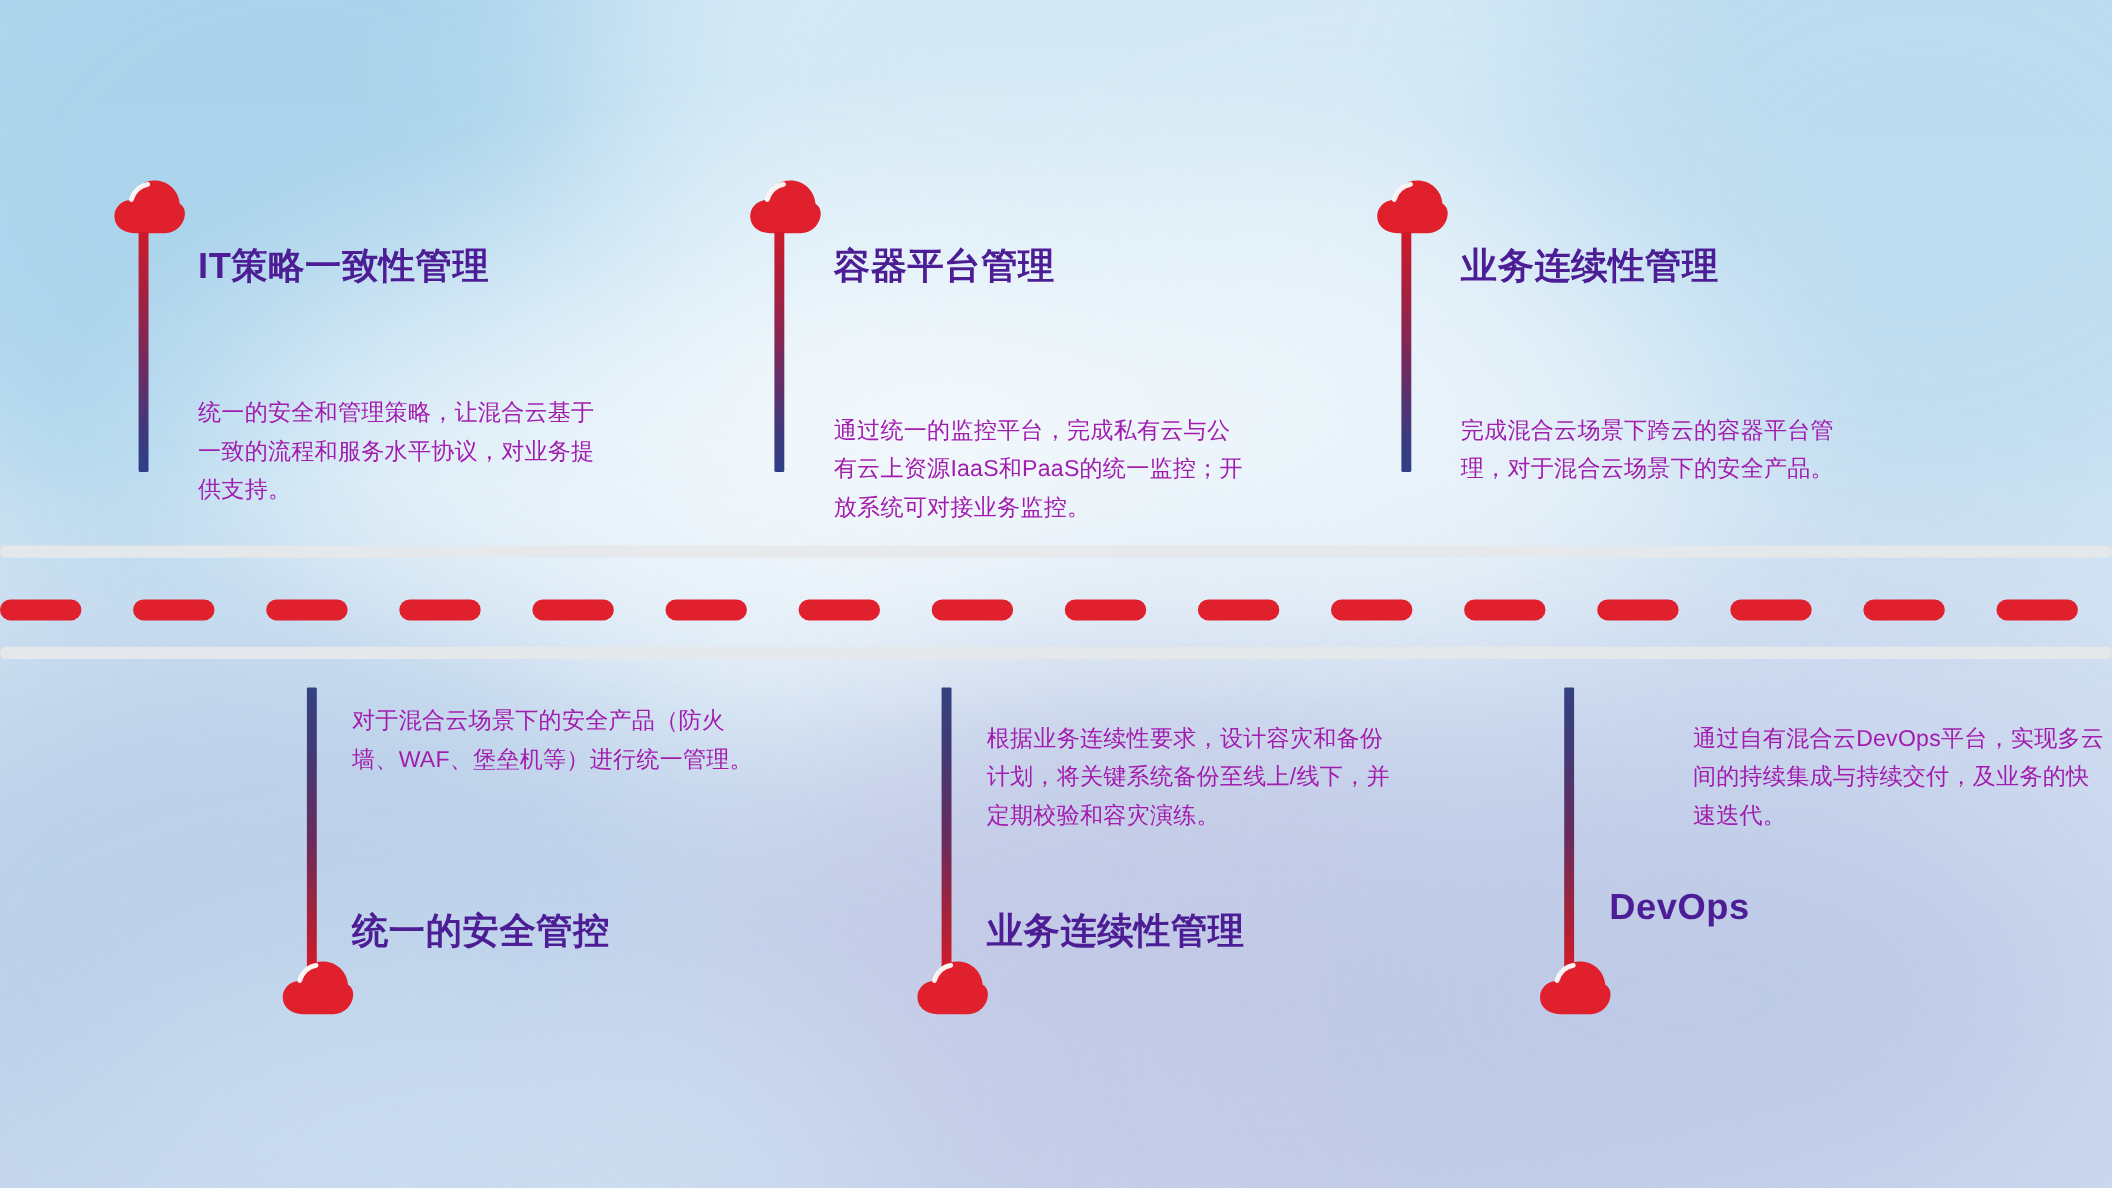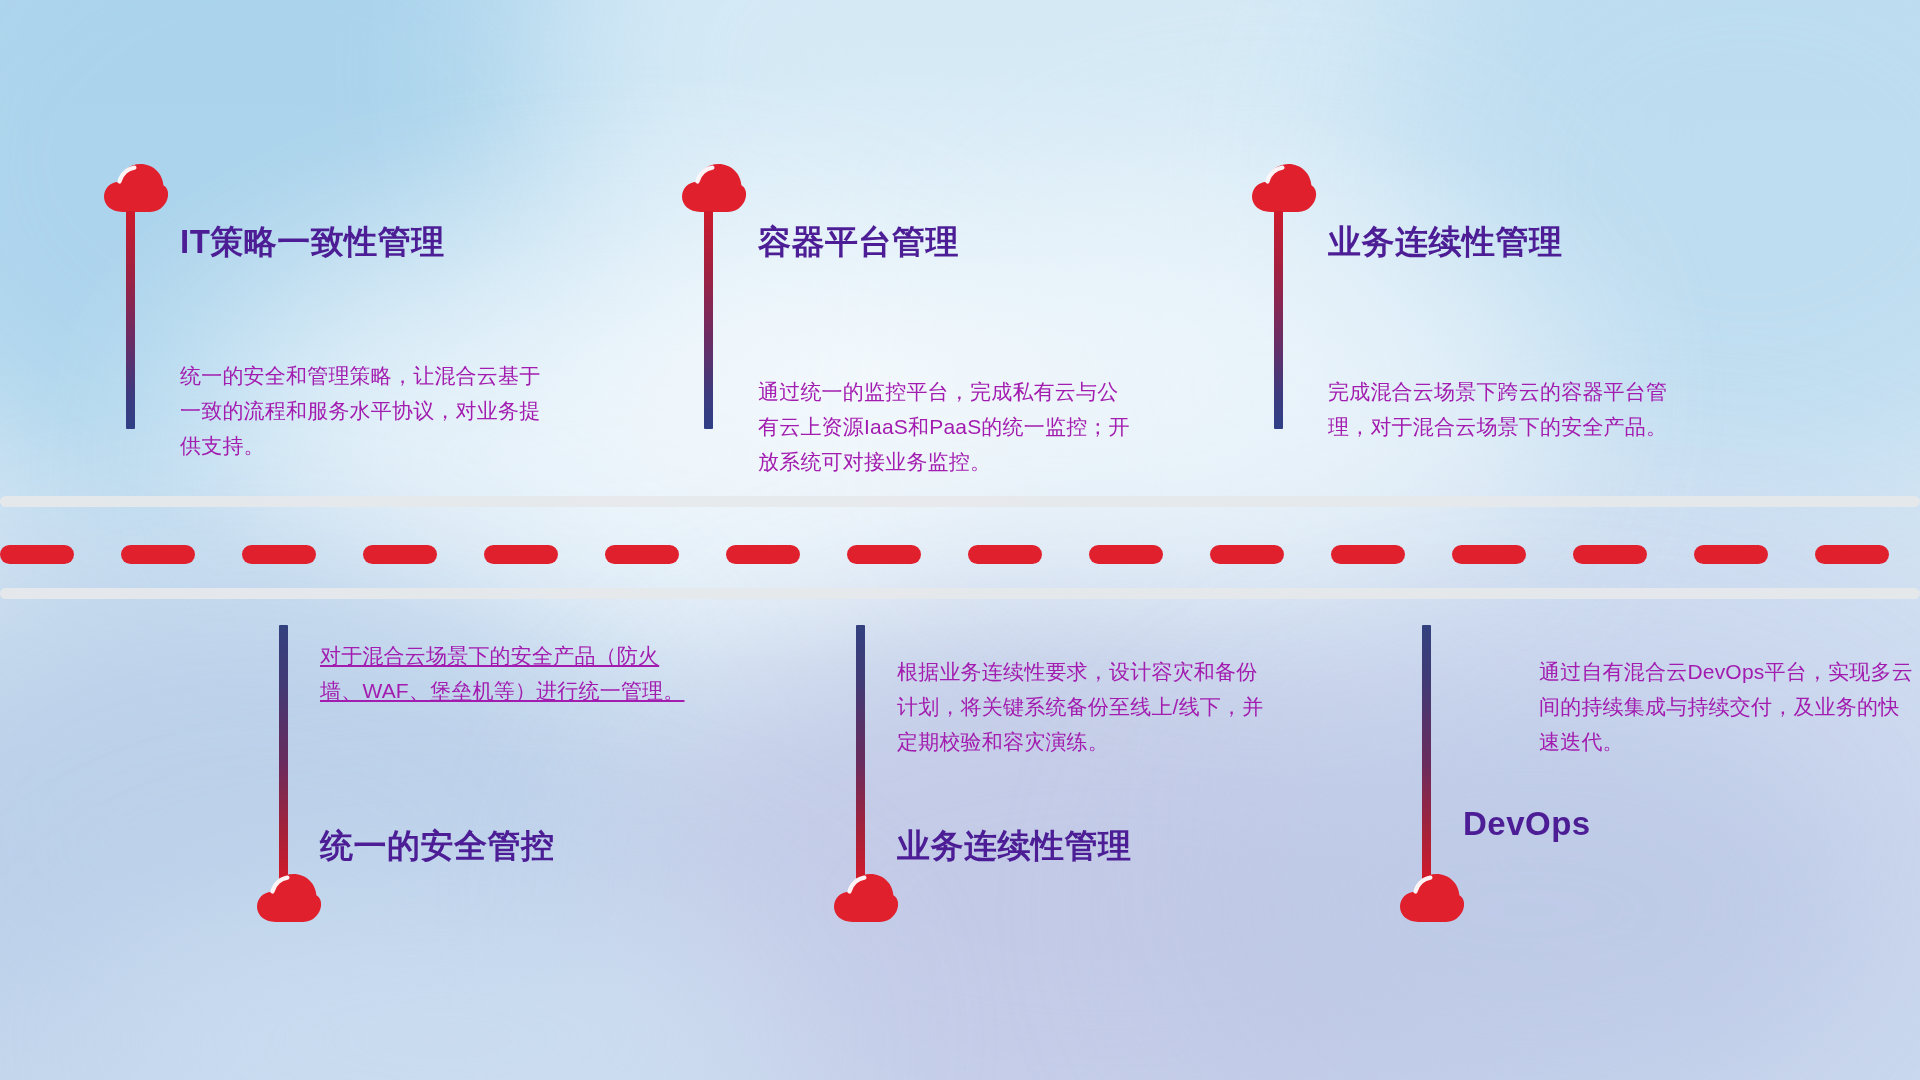--- a/index.html
+++ b/index.html
@@ -201,21 +201,21 @@
   <div class="col">
     <div class="marker" style="left:255px; top:625px;">
       <div class="bar bar-bottom-row" style="left:24px; top:0px; height:255px;"></div>
       <div class="cloud" style="top:248px;">
         <svg viewBox="0 0 68 50" xmlns="http://www.w3.org/2000/svg">
           <path d="M20.5 49 C9.2 49 2 42.2 2 33.6 C2 25.6 8.3 19.3 16.3 18.8 C18.4 8.4 27.6 1 38.6 1 C50.8 1 60.7 10.4 61.4 22.3 C65.3 24.7 66.5 28.7 66 33 C65.2 40.5 58.4 49 48 49 Z" fill="#e1202e"></path>
           <path d="M17.5 18.5 C19.6 10.8 25.6 5.6 32.4 4.6" stroke="#ffffff" stroke-width="4.2" stroke-linecap="round" fill="none" opacity="0.95"></path>
         </svg>
       </div>
     </div>
-    <div class="body-text" style="left:320px; top:638px;text-decoration:underline;">对于混合云场景下的安全产品（防火墙、WAF、堡垒机等）进行统一管理。</div>
+    <div class="body-text" style="left:320px; top:638px;">对于混合云场景下的安全产品（防火墙、WAF、堡垒机等）进行统一管理。</div>
     <div class="heading" style="left:320px; top:824px;text-align:right;">统一的安全管控</div>
   </div>
 
   <div class="col">
     <div class="marker" style="left:832px; top:625px;">
       <div class="bar bar-bottom-row" style="left:24px; top:0px; height:255px;"></div>
       <div class="cloud" style="top:248px;">
         <svg viewBox="0 0 68 50" xmlns="http://www.w3.org/2000/svg">
           <path d="M20.5 49 C9.2 49 2 42.2 2 33.6 C2 25.6 8.3 19.3 16.3 18.8 C18.4 8.4 27.6 1 38.6 1 C50.8 1 60.7 10.4 61.4 22.3 C65.3 24.7 66.5 28.7 66 33 C65.2 40.5 58.4 49 48 49 Z" fill="#e1202e"></path>
           <path d="M17.5 18.5 C19.6 10.8 25.6 5.6 32.4 4.6" stroke="#ffffff" stroke-width="4.2" stroke-linecap="round" fill="none" opacity="0.95"></path>

